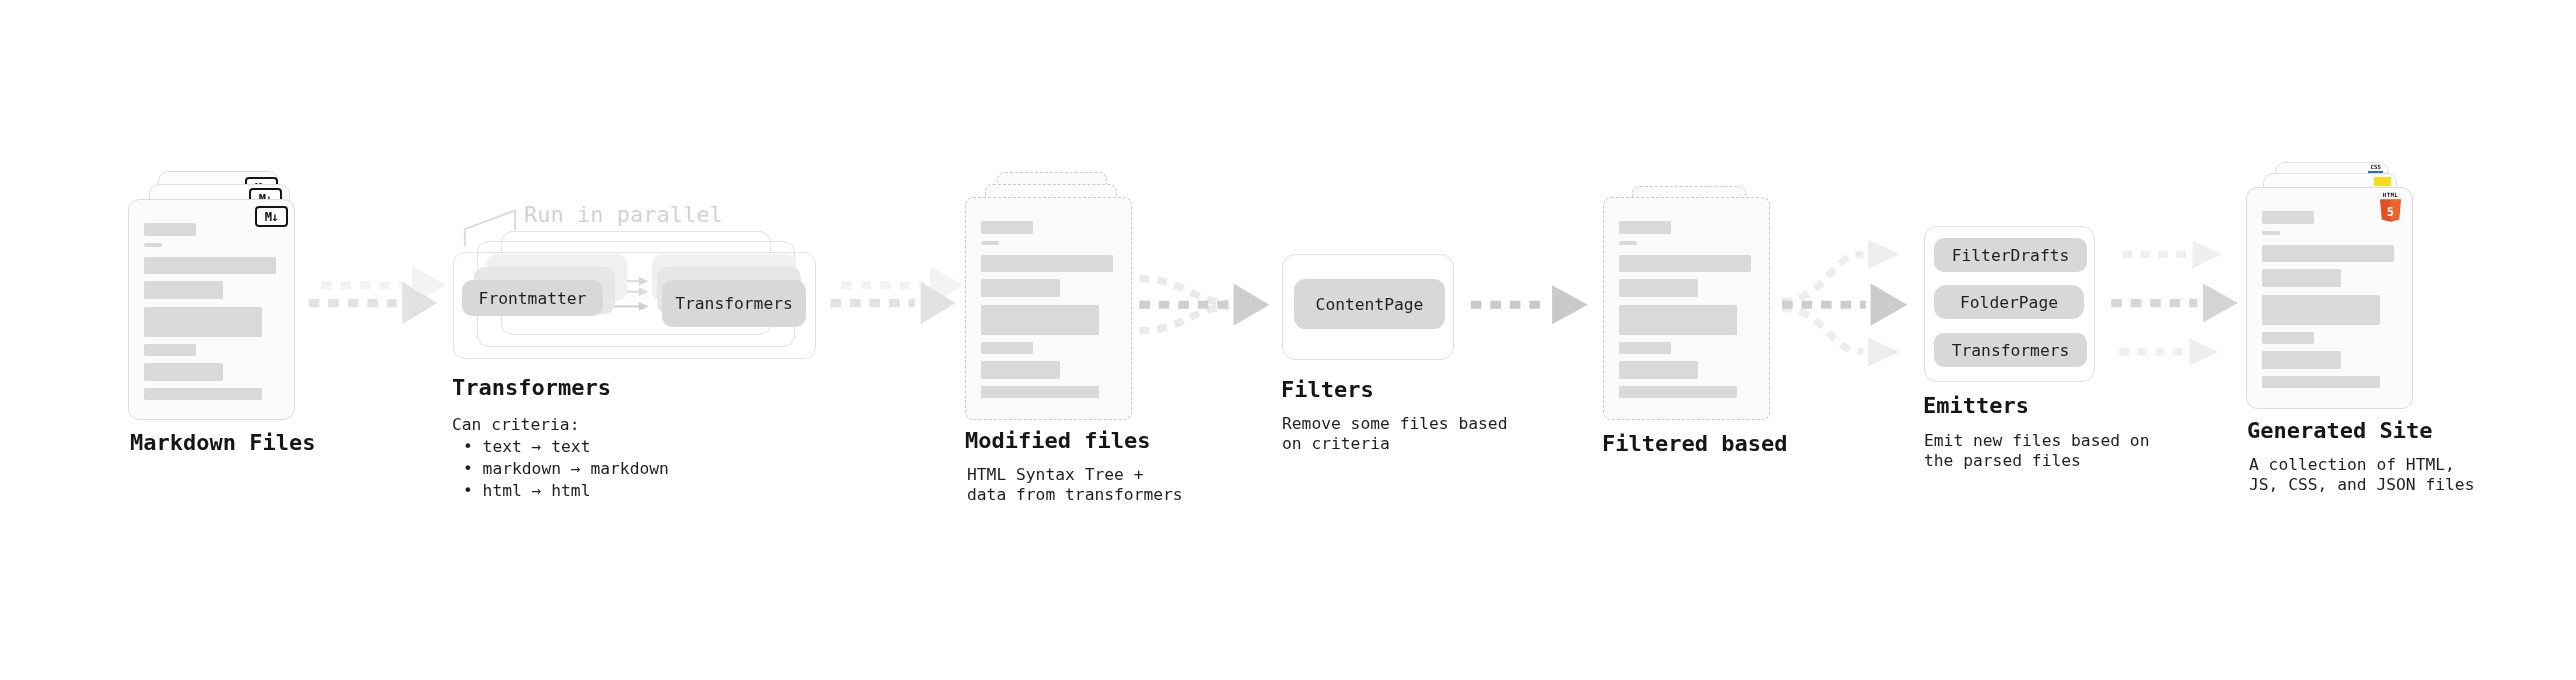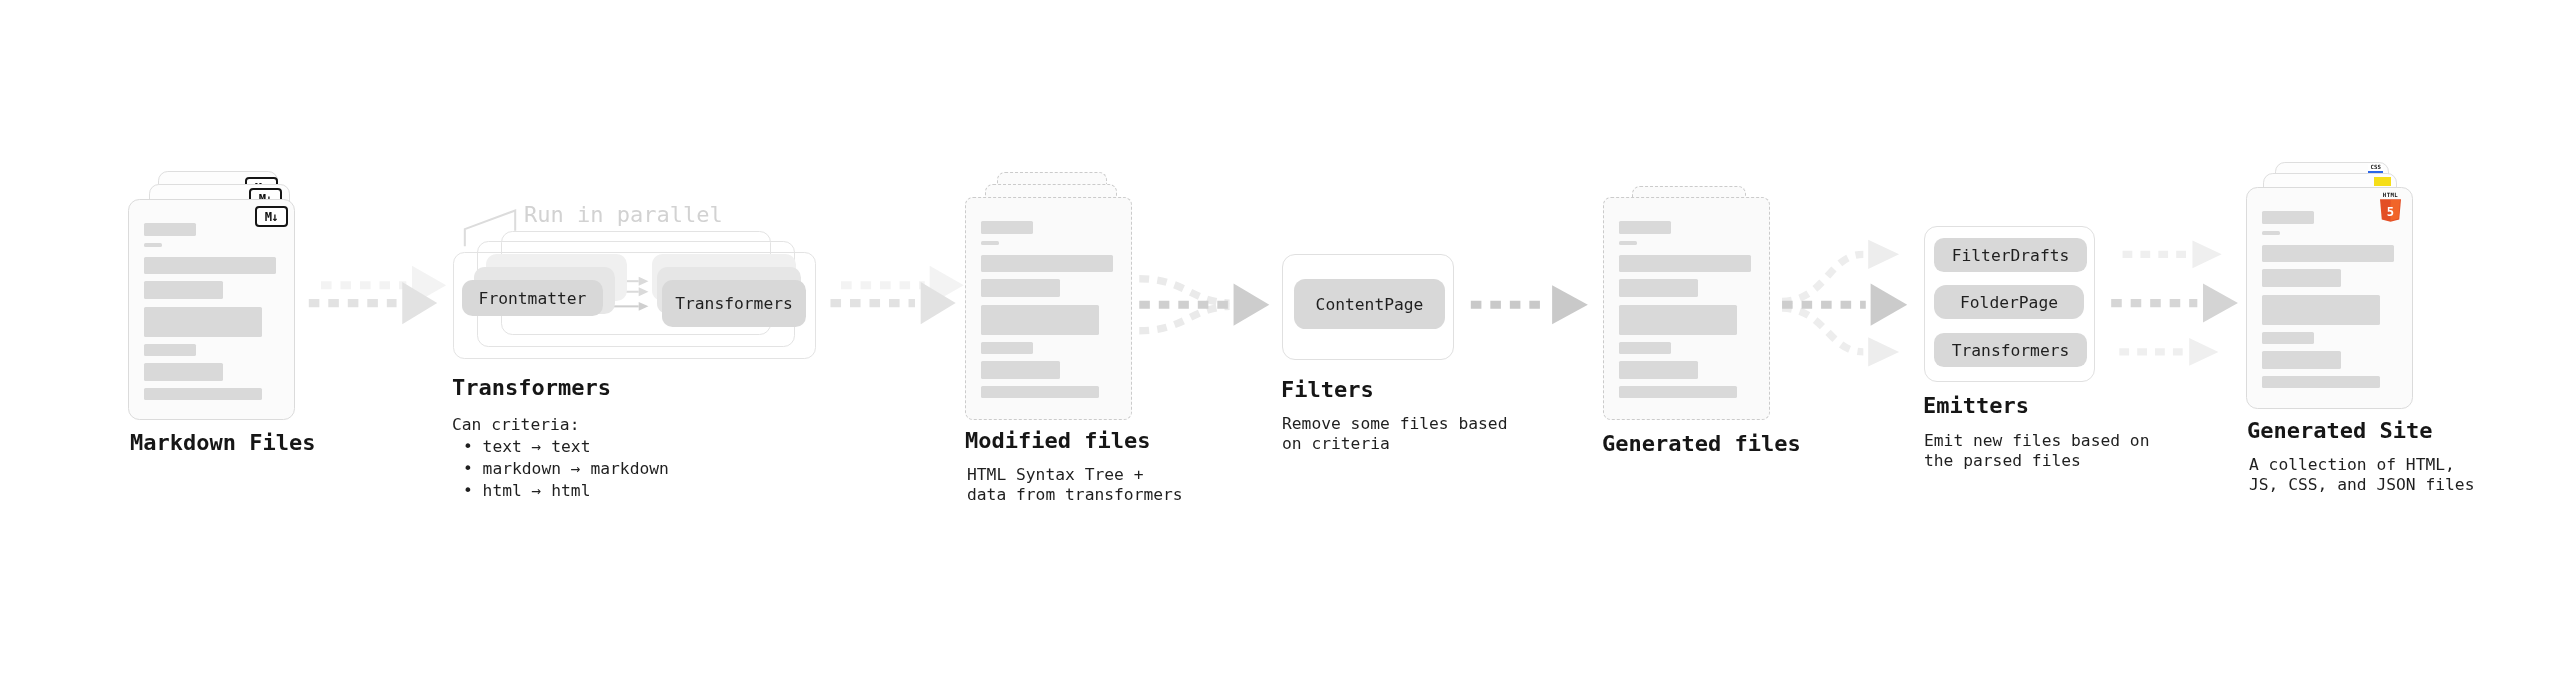--- a/index.html
+++ b/index.html
@@ -184,21 +184,21 @@
         <div class="bar" style="width: 52px; height: 13px; margin-top: 0px;"></div>
         <div class="bar" style="width: 18px; height: 4.9px; margin-top: 6.5px;"></div>
         <div class="bar" style="width: 132px; height: 17px; margin-top: 9.8px;"></div>
         <div class="bar" style="width: 79px; height: 18.7px; margin-top: 6.5px;"></div>
         <div class="bar" style="width: 118px; height: 30px; margin-top: 8.1px;"></div>
         <div class="bar" style="width: 52px; height: 12.2px; margin-top: 6.5px;"></div>
         <div class="bar" style="width: 79px; height: 18.7px; margin-top: 6.5px;"></div>
         <div class="bar" style="width: 118px; height: 12.2px; margin-top: 6.5px;"></div>
       </div>
   </div>
-  <h2 class="abs h" style="left:1602px;top:431px">Generated files</h2>
+  <h2 class="abs h" style="left:1602px;top:431px">Filtered based</h2>
 </section>
 
 <section>
   <div class="abs panel" style="left:1924px;top:226px;width:171px;height:156px"></div>
   <div class="abs pill" style="left:1934px;top:238px;width:153px;height:34px;border-radius:9.8px">FilterDrafts</div>
   <div class="abs pill" style="left:1934px;top:285px;width:150px;height:34px;border-radius:12px">FolderPage</div>
   <div class="abs pill" style="left:1934px;top:333px;width:153px;height:34px;border-radius:9.8px">Transformers</div>
   <h2 class="abs h" style="left:1923px;top:393px">Emitters</h2>
   <div class="abs sub" style="left:1924px;top:431px">Emit new files based on
 the parsed files</div>

